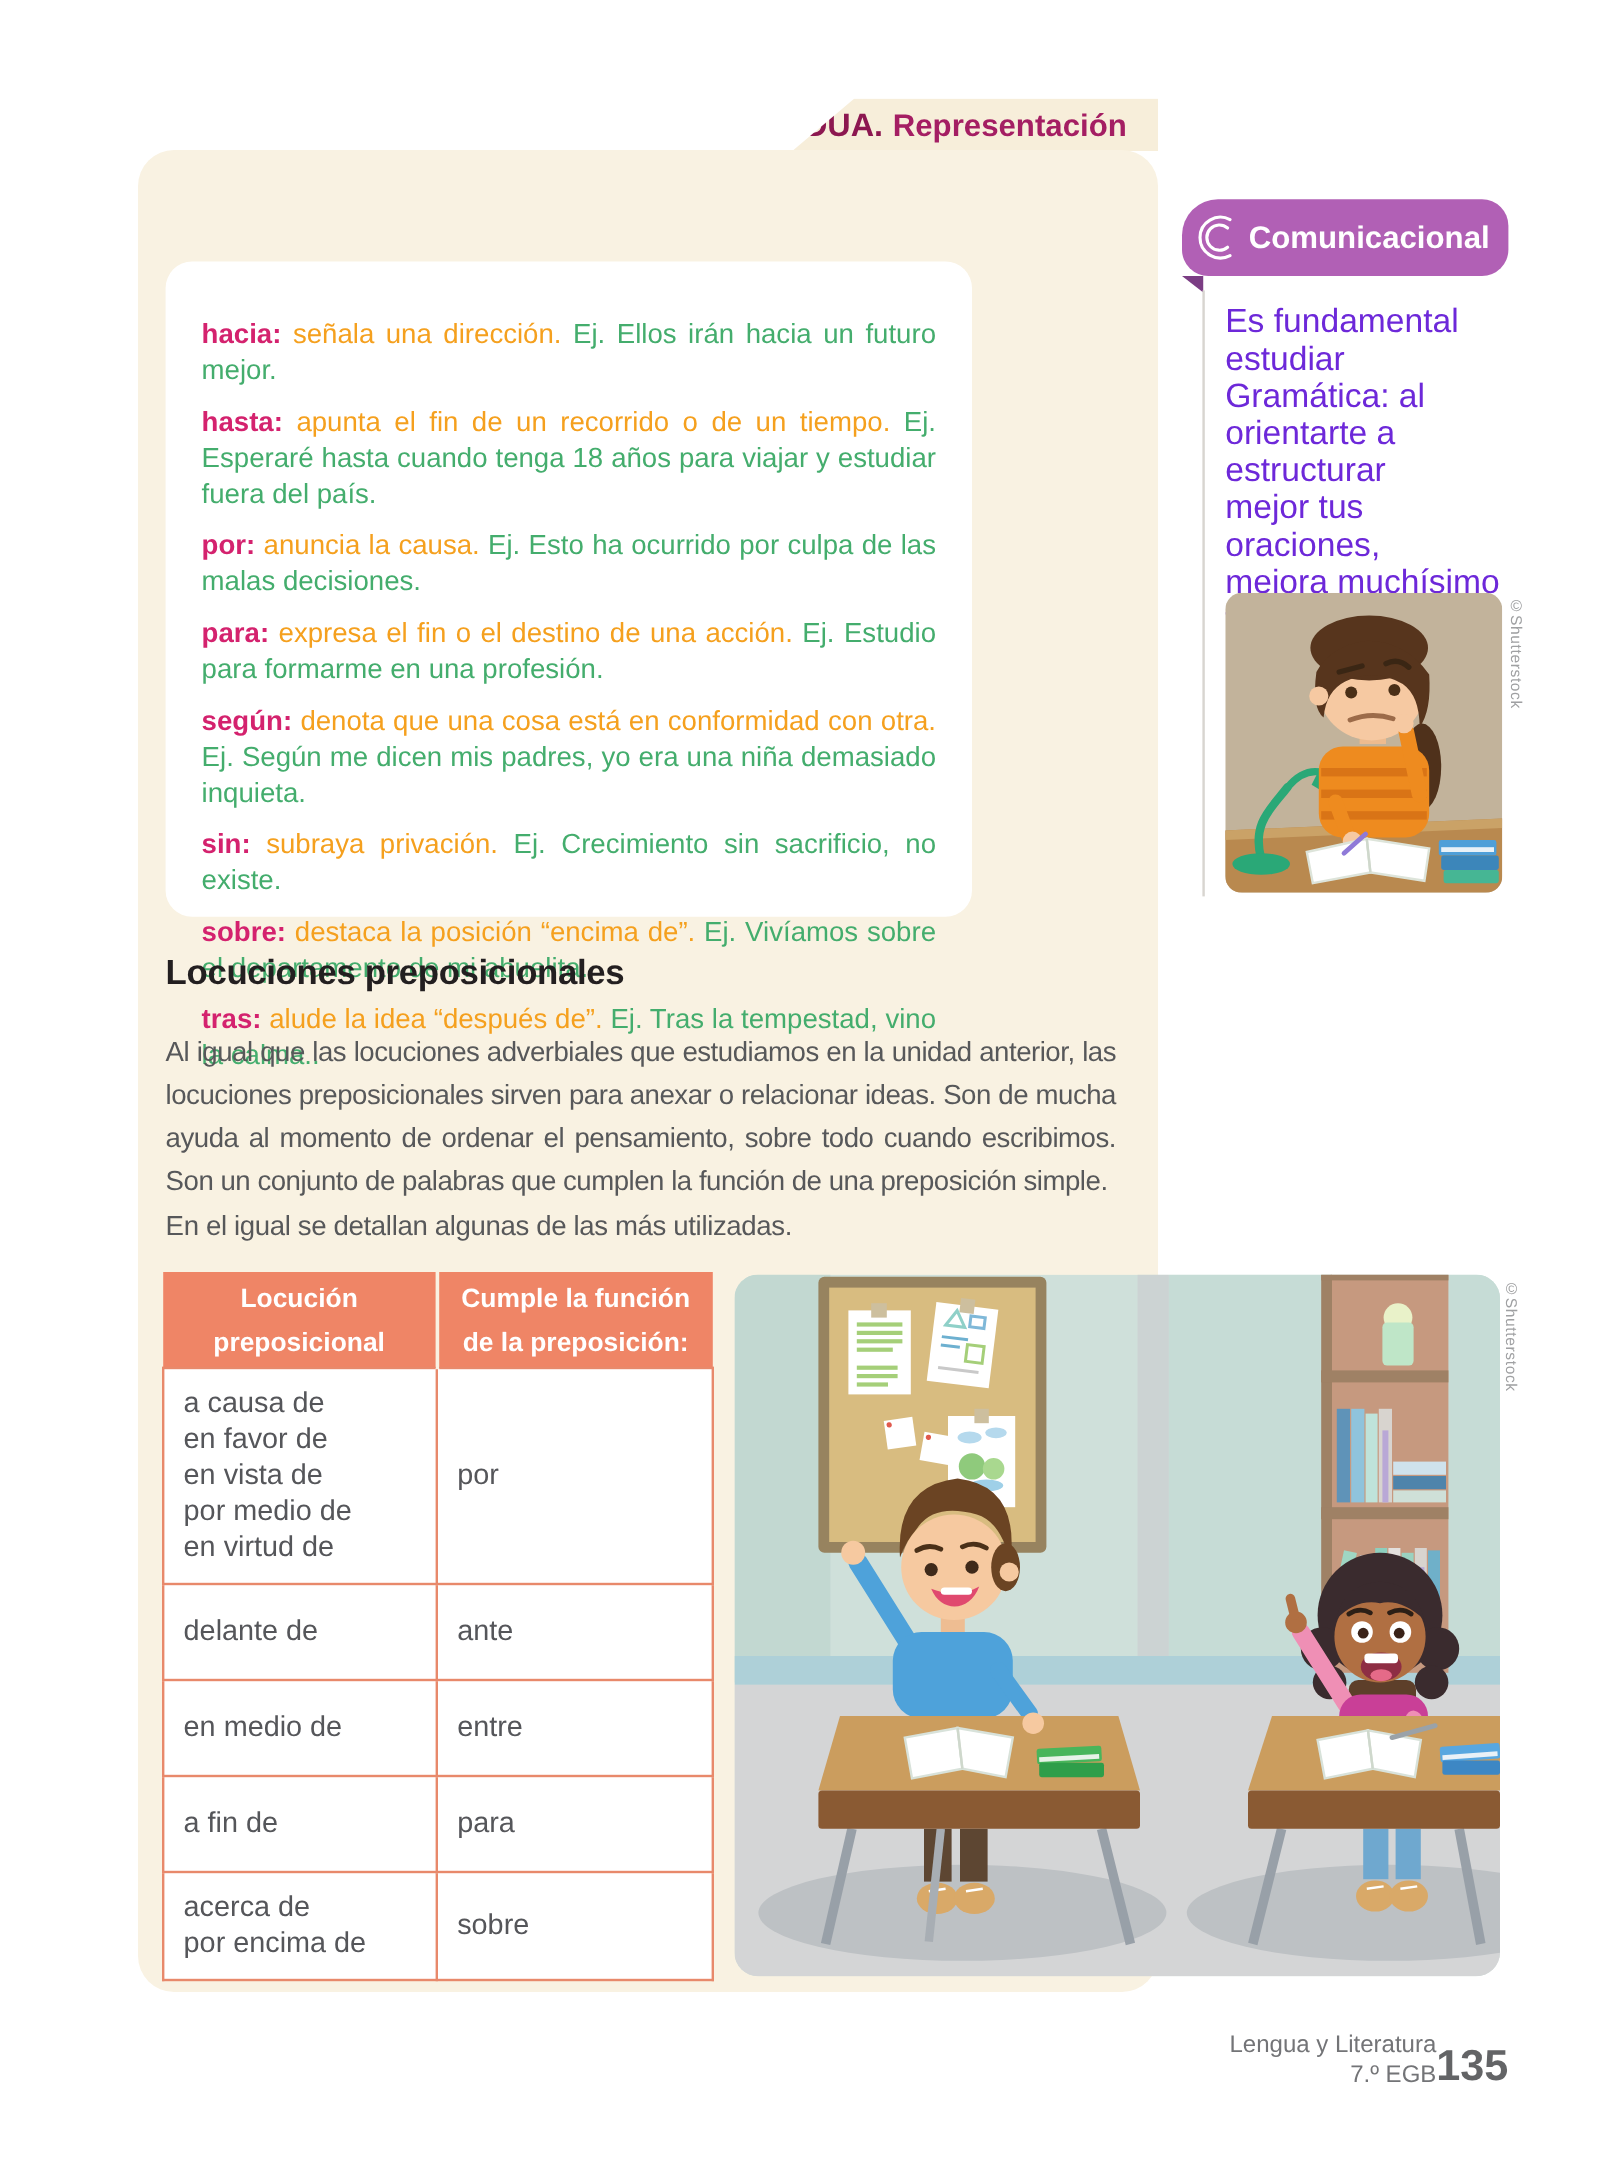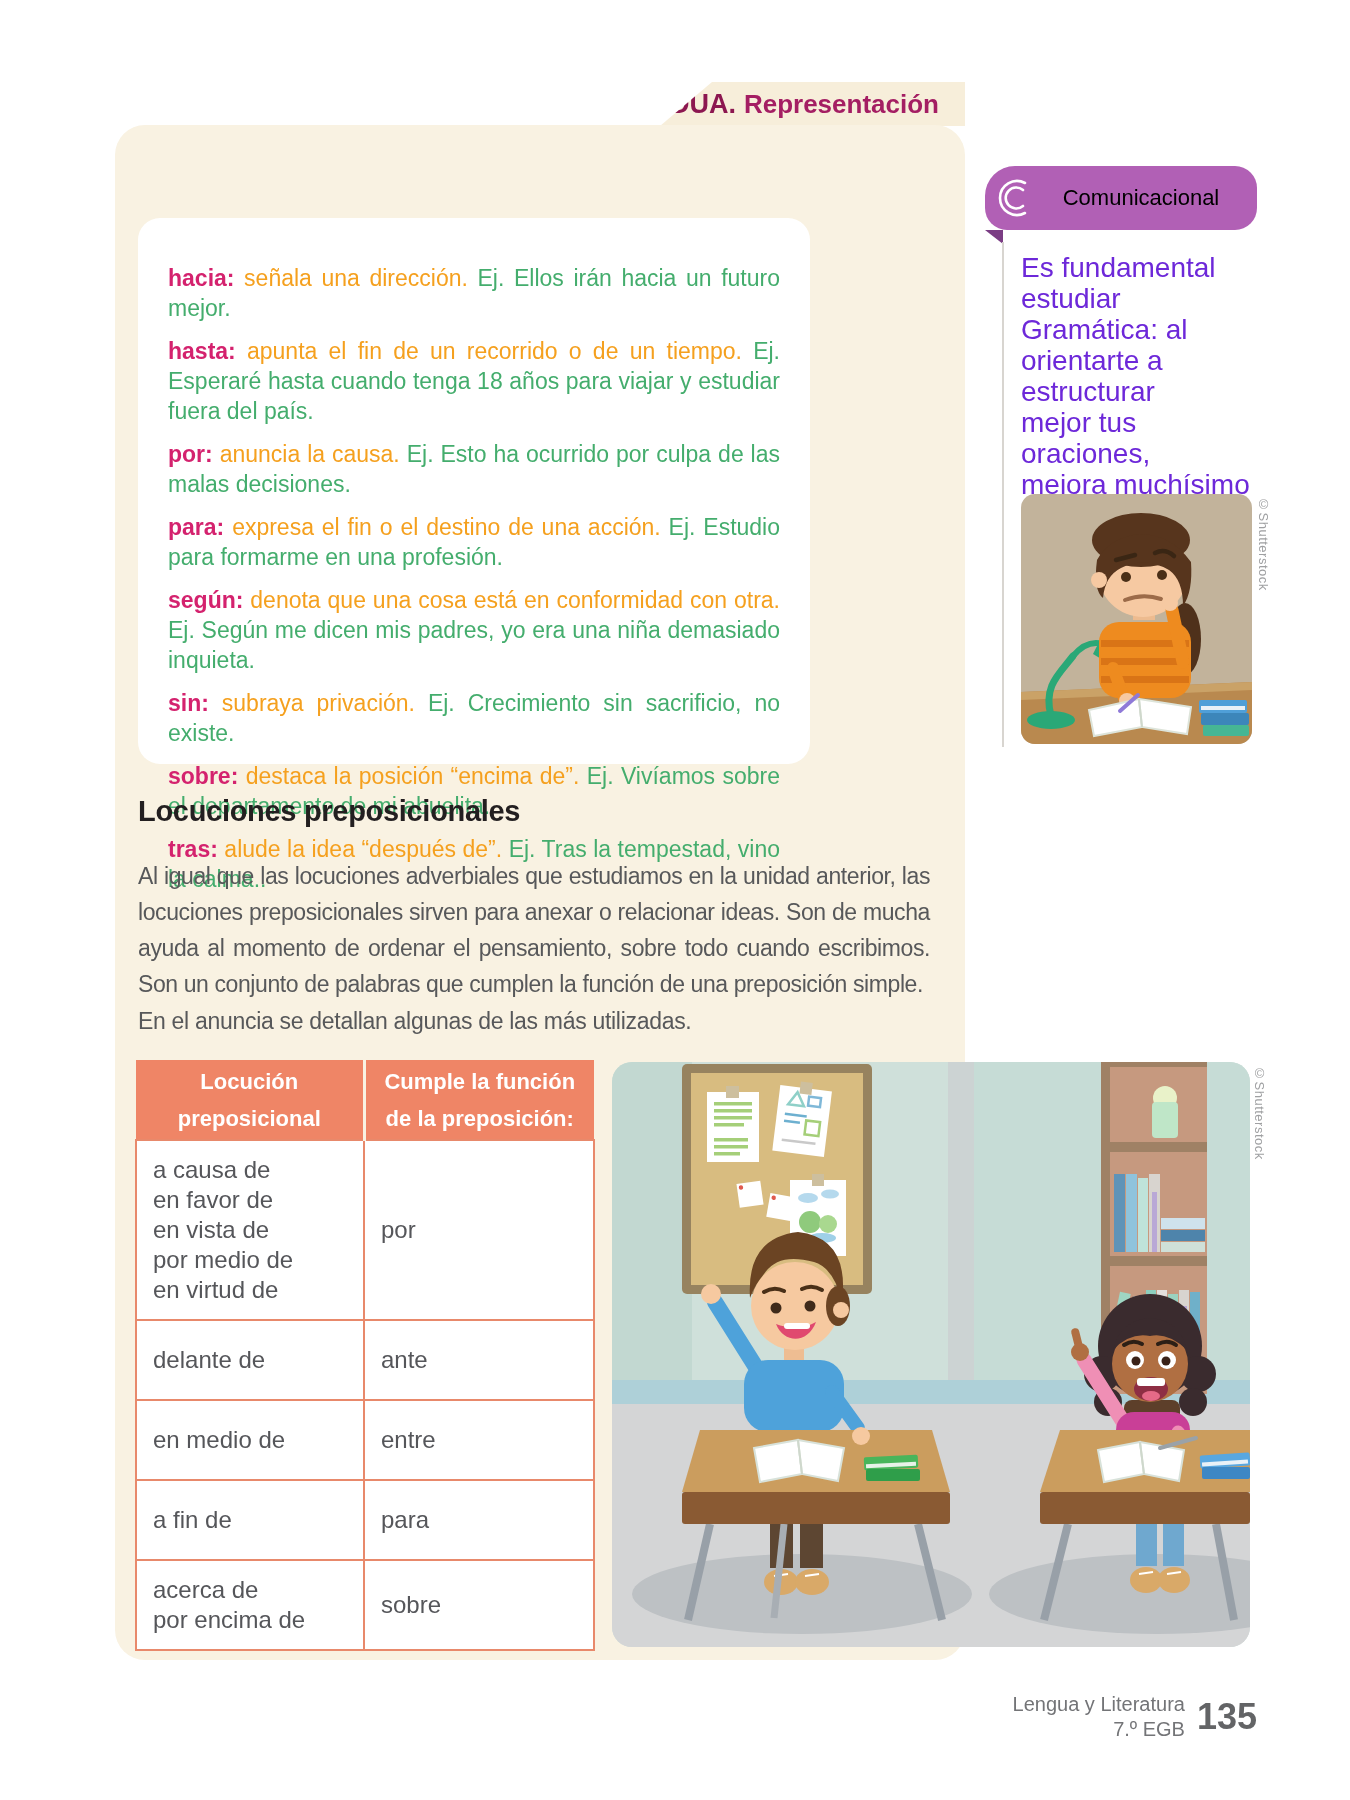--- a/index.html
+++ b/index.html
@@ -39,37 +39,37 @@
   .loc-table th:first-child { border-right:3px solid #f9f2e2; width:228px; }
   .loc-table td { background:#ffffff; border:2px solid #e8896b; color:#55565a; font-size:24px; line-height:30px;
     vertical-align:middle; padding:10px 0 10px 16px; white-space:pre-line; }
   .row-tall td { height:180px; }
   .row-mid td { height:80px; }
   .row-last td { height:90px; }
 
   
   .badge { position:absolute; left:985px; top:166px; width:272px; height:64px; background:#b160b5;
     border-radius:30px 22px 22px 22px; display:flex; align-items:center; justify-content:center; padding-left:40px; }
-  .badge-label { color:#000000; font-weight:400; font-size:22px; }
+  .badge-label { color:#ffffff; font-weight:700; font-size:26px; }
   .c-icon { position:absolute; left:992px; top:175px; width:46px; height:46px; }
   .badge-fold { position:absolute; left:985px; top:230px; width:18px; height:14px; background:#7b3d84;
     clip-path:polygon(0 0, 100% 0, 100% 100%); }
   .sidebar-rule { position:absolute; left:1002px; top:242px; width:2px; height:505px; background:#d8d5d0; }
   .sidebar-text { position:absolute; left:1021px; top:252px; width:244px; font-size:28px; line-height:31px;
     color:#6d28d9; white-space:pre-line; }
   .boy-image { position:absolute; left:1021px; top:494px; width:231px; height:250px; border-radius:14px; overflow:hidden; }
   .credit { position:absolute; writing-mode:vertical-rl; font-size:13px; letter-spacing:0.5px; color:#9fa0a2; }
   .credit-1 { left:1256px; top:497px; }
   .credit-2 { left:1252px; top:1066px; }
 
   
   .classroom { position:absolute; left:612px; top:1062px; width:638px; height:585px; border-radius:20px; overflow:hidden; }
 
   
-  .footer { position:absolute; left:0; top:1692px; width:1257px; display:flex; justify-content:flex-end; align-items:center; gap:12px; }
+  .footer { position:absolute; left:0; top:1692px; width:1257px; display:flex; justify-content:flex-end; align-items:flex-end; gap:0; }
   .footer-lines { text-align:right; font-size:20px; line-height:25px; color:#737477; }
   .footer-lines span { display:block; }
   .page-num { font-size:36px; font-weight:800; color:#636466; }
 </style>
 </head>
 <body>
 
 <div class="page">
 
   <div class="dua-tab">
@@ -156,21 +156,21 @@
         <rect x="180" y="212" width="44" height="4" fill="#e9f1f7"></rect>
         <rect x="180" y="219" width="48" height="12" rx="2" fill="#3c86ba"></rect>
         <rect x="182" y="231" width="46" height="11" rx="2" fill="#46b694"></rect>
       </g>
     </svg>
   </div>
   <div class="credit credit-1">©Shutterstock</div>
 
   <h2 class="section-heading">Locuciones preposicionales</h2>
   <p class="body-para1">Al igual que las locuciones adverbiales que estudiamos en la unidad anterior, las locuciones preposicionales sirven para anexar o relacionar ideas. Son de mucha ayuda al momento de ordenar el pensamiento, sobre todo cuando escribimos. Son un conjunto de palabras que cumplen la función de una preposición simple.</p>
-  <p class="body-para2">En el anuncia se detallan algunas de las más utilizadas.</p>
+  <p class="body-para2">En el igual se detallan algunas de las más utilizadas.</p>
 
   <table class="loc-table">
     <thead>
       <tr>
         <th>Locución
 preposicional</th>
         <th>Cumple la función
 de la preposición:</th>
       </tr>
     </thead>

